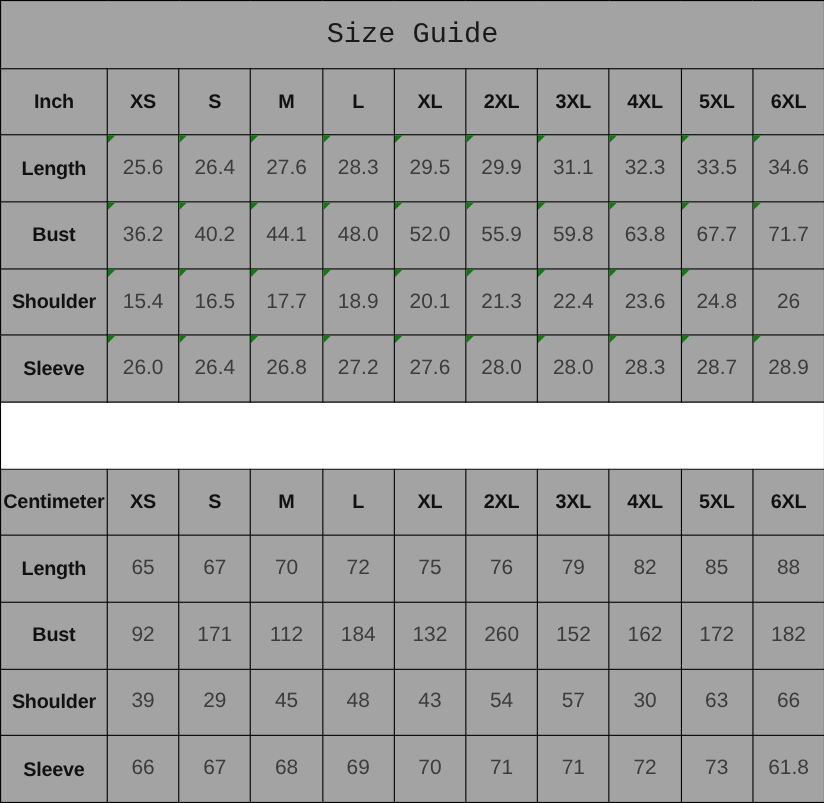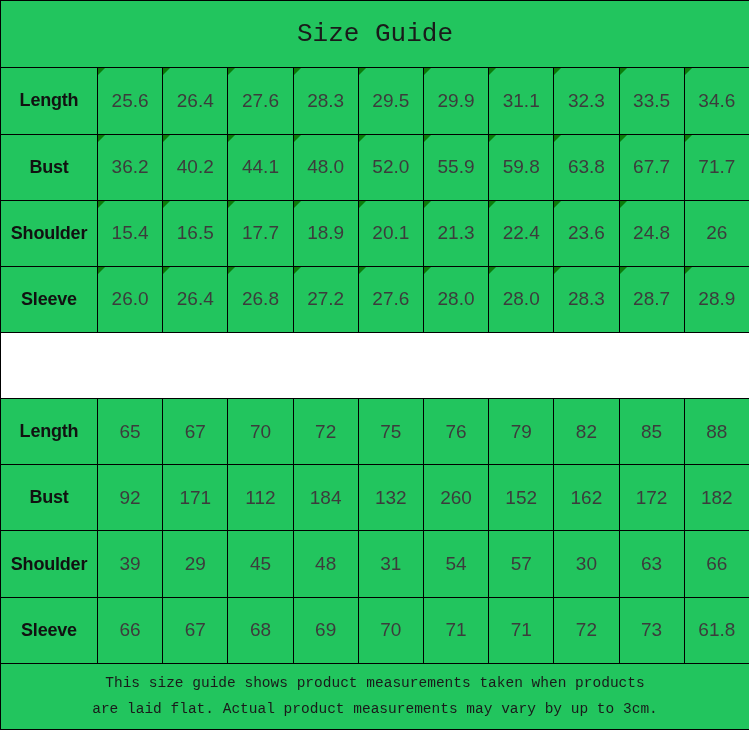--- a/index.html
+++ b/index.html
@@ -3,21 +3,21 @@
 <meta charset="utf-8">
 <style>
   html, body { margin: 0; padding: 0; background: #ffffff; }
   .sheet {
     width: 749px; height: 730px; box-sizing: border-box;
     background: #ffffff;
   }
   table.size-guide {
     width: 749px; height: 730px;
     border-collapse: collapse; table-layout: fixed;
-    background: #22c55e;
+    background: #a3a3a3;
   }
   table.size-guide td, table.size-guide th {
     border: 1px solid #000000;
     text-align: center; vertical-align: middle;
     padding: 0; position: relative; overflow: hidden;
   }
   tr { height: 56px; }
   .title-cell {
     font-family: "Liberation Mono", "DejaVu Sans Mono", monospace;
     font-weight: normal; font-size: 26px; color: #1a1a1a;
@@ -51,20 +51,33 @@
   <colgroup>
     <col style="width:97px">
     <col span="10" style="width:65.2px">
   </colgroup>
 
   <tbody>
         <tr>
     <td colspan="11" class="title-cell">Size Guide</td>
   </tr>
 
+  <tr>
+    <th class="lbl">Inch</th>
+    <th class="lbl">XS</th>
+    <th class="lbl">S</th>
+    <th class="lbl">M</th>
+    <th class="lbl">L</th>
+    <th class="lbl">XL</th>
+    <th class="lbl">2XL</th>
+    <th class="lbl">3XL</th>
+    <th class="lbl">4XL</th>
+    <th class="lbl">5XL</th>
+    <th class="lbl">6XL</th>
+  </tr>
 
   <tr>
     <th class="lbl">Length</th>
     <td class="num">25.6<i class="tri"></i></td>
     <td class="num">26.4<i class="tri"></i></td>
     <td class="num">27.6<i class="tri"></i></td>
     <td class="num">28.3<i class="tri"></i></td>
     <td class="num">29.5<i class="tri"></i></td>
     <td class="num">29.9<i class="tri"></i></td>
     <td class="num">31.1<i class="tri"></i></td>
@@ -112,20 +125,33 @@
     <td class="num">28.0<i class="tri"></i></td>
     <td class="num">28.3<i class="tri"></i></td>
     <td class="num">28.7<i class="tri"></i></td>
     <td class="num">28.9<i class="tri"></i></td>
   </tr>
 
   <tr>
     <td colspan="11" class="spacer-cell"></td>
   </tr>
 
+  <tr>
+    <th class="lbl">Centimeter</th>
+    <th class="lbl">XS</th>
+    <th class="lbl">S</th>
+    <th class="lbl">M</th>
+    <th class="lbl">L</th>
+    <th class="lbl">XL</th>
+    <th class="lbl">2XL</th>
+    <th class="lbl">3XL</th>
+    <th class="lbl">4XL</th>
+    <th class="lbl">5XL</th>
+    <th class="lbl">6XL</th>
+  </tr>
 
   <tr>
     <th class="lbl">Length</th>
     <td class="num">65</td>
     <td class="num">67</td>
     <td class="num">70</td>
     <td class="num">72</td>
     <td class="num">75</td>
     <td class="num">76</td>
     <td class="num">79</td>
@@ -147,21 +173,21 @@
     <td class="num">172</td>
     <td class="num">182</td>
   </tr>
 
   <tr>
     <th class="lbl">Shoulder</th>
     <td class="num">39</td>
     <td class="num">29</td>
     <td class="num">45</td>
     <td class="num">48</td>
-    <td class="num">31</td>
+    <td class="num">43</td>
     <td class="num">54</td>
     <td class="num">57</td>
     <td class="num">30</td>
     <td class="num">63</td>
     <td class="num">66</td>
   </tr>
 
   <tr>
     <th class="lbl">Sleeve</th>
     <td class="num">66</td>
@@ -169,21 +195,15 @@
     <td class="num">68</td>
     <td class="num">69</td>
     <td class="num">70</td>
     <td class="num">71</td>
     <td class="num">71</td>
     <td class="num">72</td>
     <td class="num">73</td>
     <td class="num">61.8</td>
   </tr>
 
-  <tr>
-    <td colspan="11" class="footer-cell">
-      <div>This size guide shows product measurements taken when products</div>
-      <div>are laid flat. Actual product measurements may vary by up to 3cm.</div>
-    </td>
-  </tr>
 </tbody>
     </table>
 </div>
 
 </body></html>

